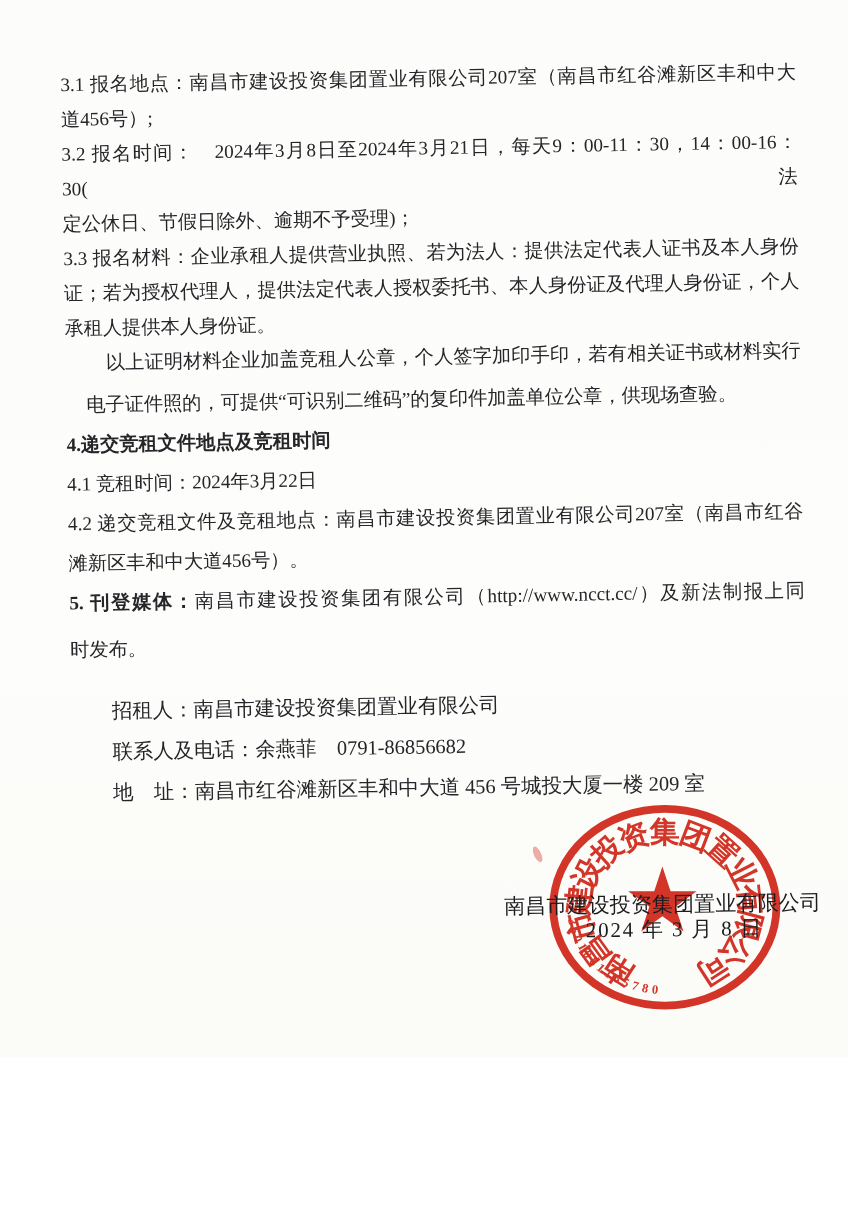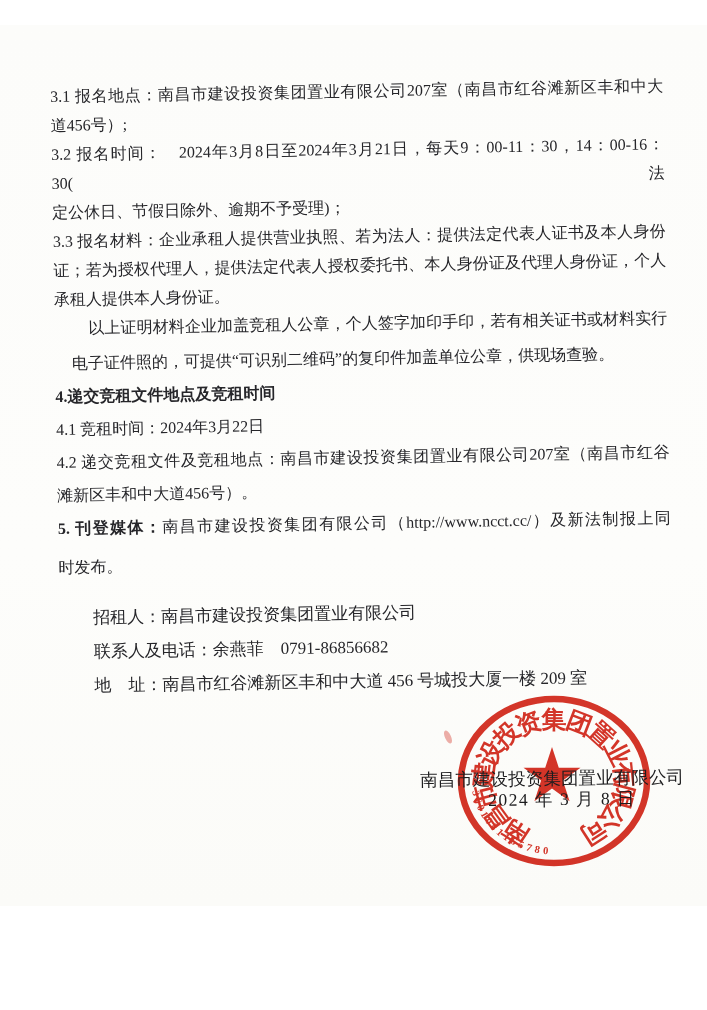--- a/index.html
+++ b/index.html
@@ -4,21 +4,21 @@
 <style>
   html,body{margin:0;padding:0;}
   body{
     width:707px;height:1010px;overflow:hidden;
     background:#ffffff;
     font-family:"Liberation Serif","DejaVu Serif",serif;
   }
   .page{
     position:relative;width:707px;height:881px;
     background:linear-gradient(180deg,#fcfcfa 0%,#fdfdfb 60%,#fbfbf8 100%);
-    color:#242428;overflow:hidden;margin-top:25px;
+    color:#242428;overflow:hidden;
   }
   
   .doc{
     position:absolute;left:50px;top:57px;width:613px;
     transform:rotate(-1deg);transform-origin:0 0;
   }
   .line{
     font-size:16px;line-height:29px;text-align:justify;
     color:#26262a;
   }

